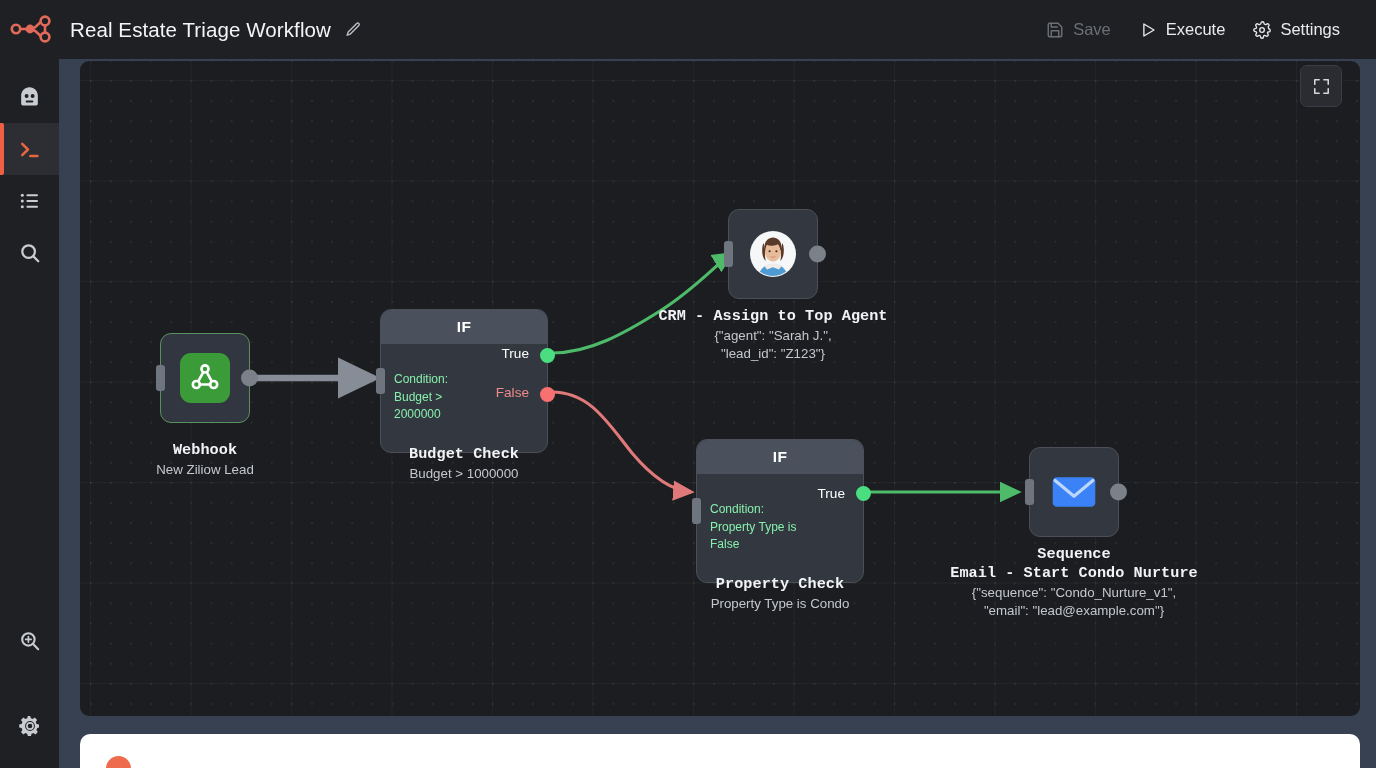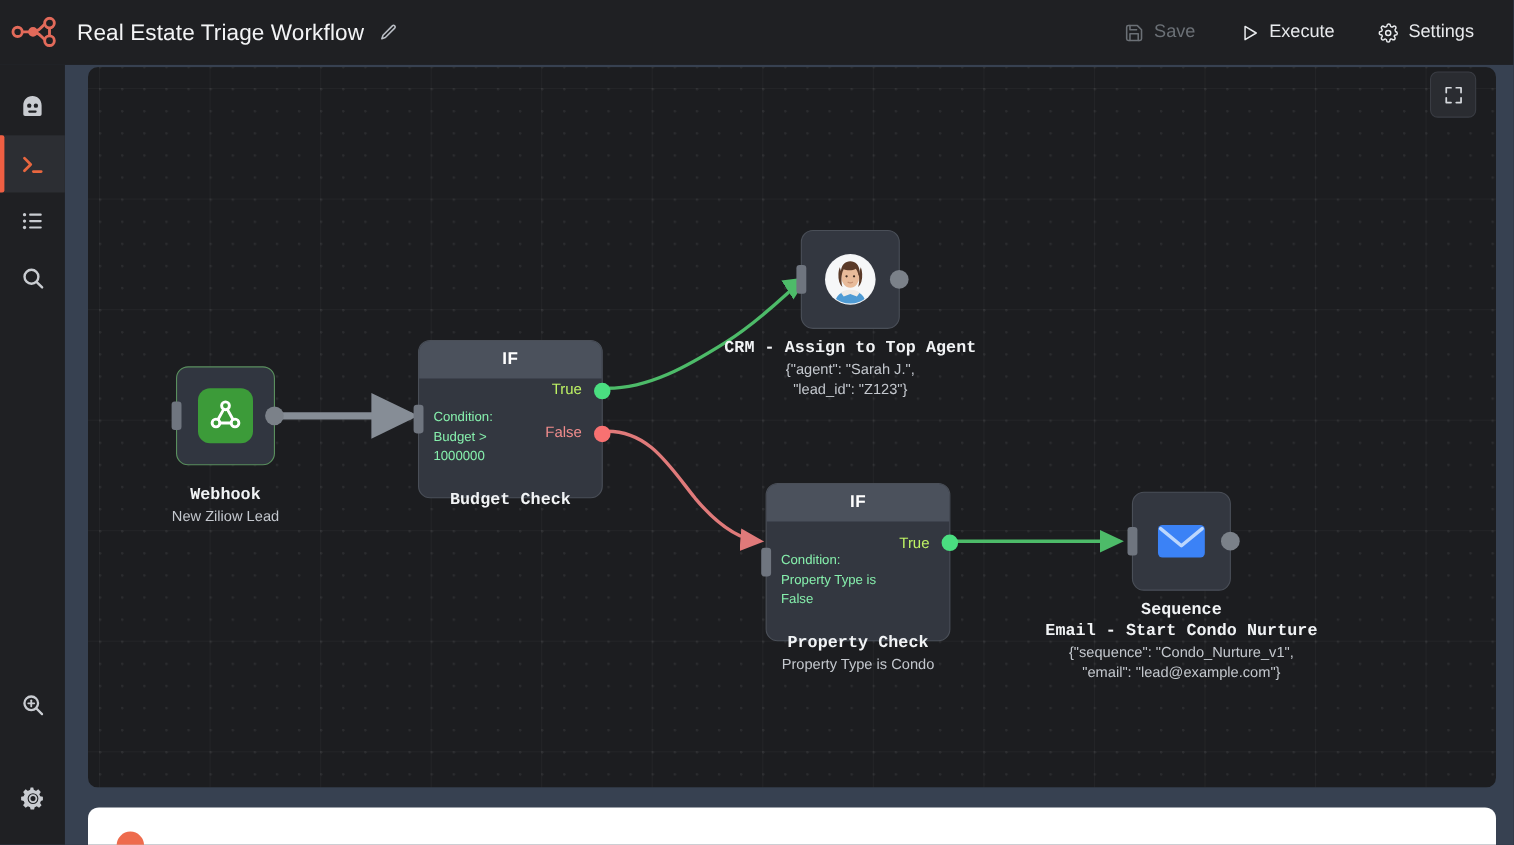--- a/index.html
+++ b/index.html
@@ -28,21 +28,21 @@
   .wf-title {
     font-size: 20.5px; color: #f3f4f6; font-weight: 400;
     letter-spacing: .1px; white-space: nowrap;
   }
   .edit-pencil {
     margin-left: 14px; width: 17px; height: 17px; flex: 0 0 auto;
     display: flex; align-items: center; justify-content: center;
     cursor: pointer;
   }
   .topbar-spacer { flex: 1 1 auto; }
-  .tb-actions { display: flex; align-items: flex-end; gap: 12px; margin-right: 22px; }
+  .tb-actions { display: flex; align-items: flex-end; gap: 0px; margin-right: 22px; }
   .tb-btn {
     display: flex; align-items: center; gap: 9px;
     padding: 6px 14px; border-radius: 5px; cursor: pointer;
     font-size: 16.5px; color: #e8eaed; white-space: nowrap;
     background: transparent; border: none;
     font-family: "Liberation Sans", sans-serif;
   }
   .tb-btn.disabled { color: #6b7076; cursor: default; }
   .tb-btn .ico { display: flex; align-items: center; justify-content: center; width: 18px; height: 18px; }
 
@@ -140,21 +140,21 @@
   .branch-port {
     position: absolute; right: -8px;
     width: 15px; height: 15px; border-radius: 50%;
   }
   .branch-port.true  { background: #4ade80; }
   .branch-port.false { background: #f87171; }
   .branch-label {
     position: absolute; right: 18px;
     font-size: 13.6px; white-space: nowrap;
   }
-  .branch-label.true  { color: #bef264; }
+  .branch-label.true  { color: #ffffff; }
   .branch-label.false { color: #f08c8c; }
 
   
   .node-caption {
     position: absolute; left: 50%; transform: translateX(-50%);
     text-align: center; white-space: nowrap;
   }
   .node-caption.wrapw { white-space: normal; }
   .cap-title {
     font-size: 15.2px; font-weight: bold; color: #f1f3f5;
@@ -356,31 +356,32 @@
       </div>
     </div>
 
     <div class="node" style="left:300px; top:248px;">
       <div class="node-box if-box tall">
         <div class="port-in"></div>
         <div class="if-head">IF</div>
         <div class="if-body">
           <div>Condition:</div>
           <div>Budget &gt;</div>
-          <div>1000000</div>
+          <div>2000000</div>
         </div>
 
         <div class="branch-label true" style="top:36px;">True</div>
         <div class="branch-port true" style="top:38px;"></div>
 
         <div class="branch-label false" style="top:75px;">False</div>
         <div class="branch-port false" style="top:77px;"></div>
       </div>
       <div class="node-caption" style="top:136px; width:260px;">
         <div class="cap-title">Budget Check</div>
+        <div class="cap-sub">Budget &gt; 1000000</div>
       </div>
     </div>
 
     <div class="node" style="left:648px; top:148px;">
       <div class="node-box node-icon-box">
         <div class="port-in"></div>
         <div class="icon-tile">
           <svg width="48" height="48" viewBox="0 0 48 48">
             <circle cx="24" cy="24" r="23" fill="#f3f4f6"></circle>
             <clipPath id="avclip">

